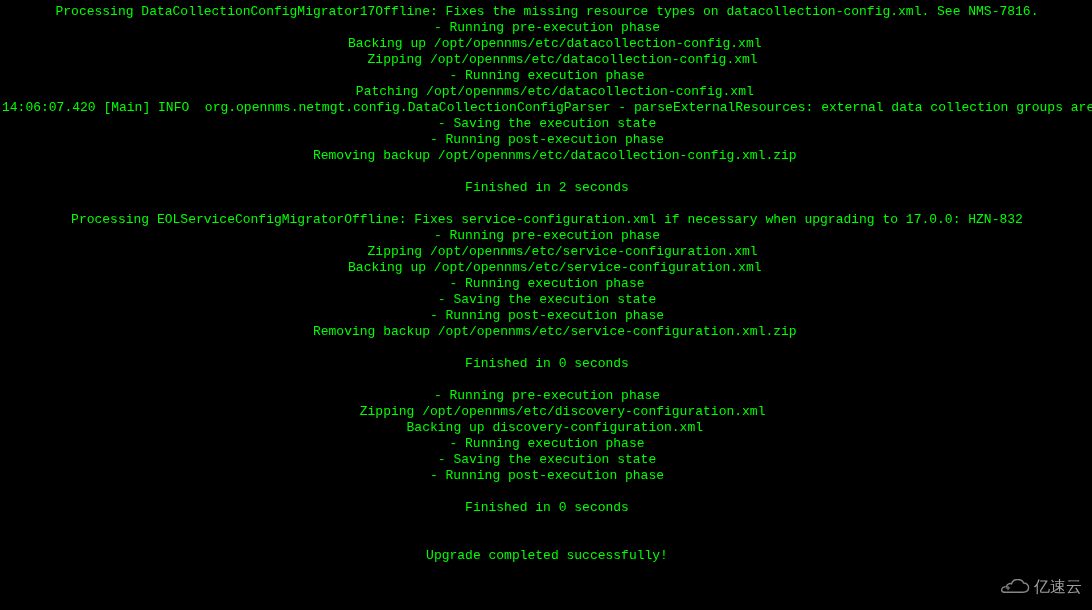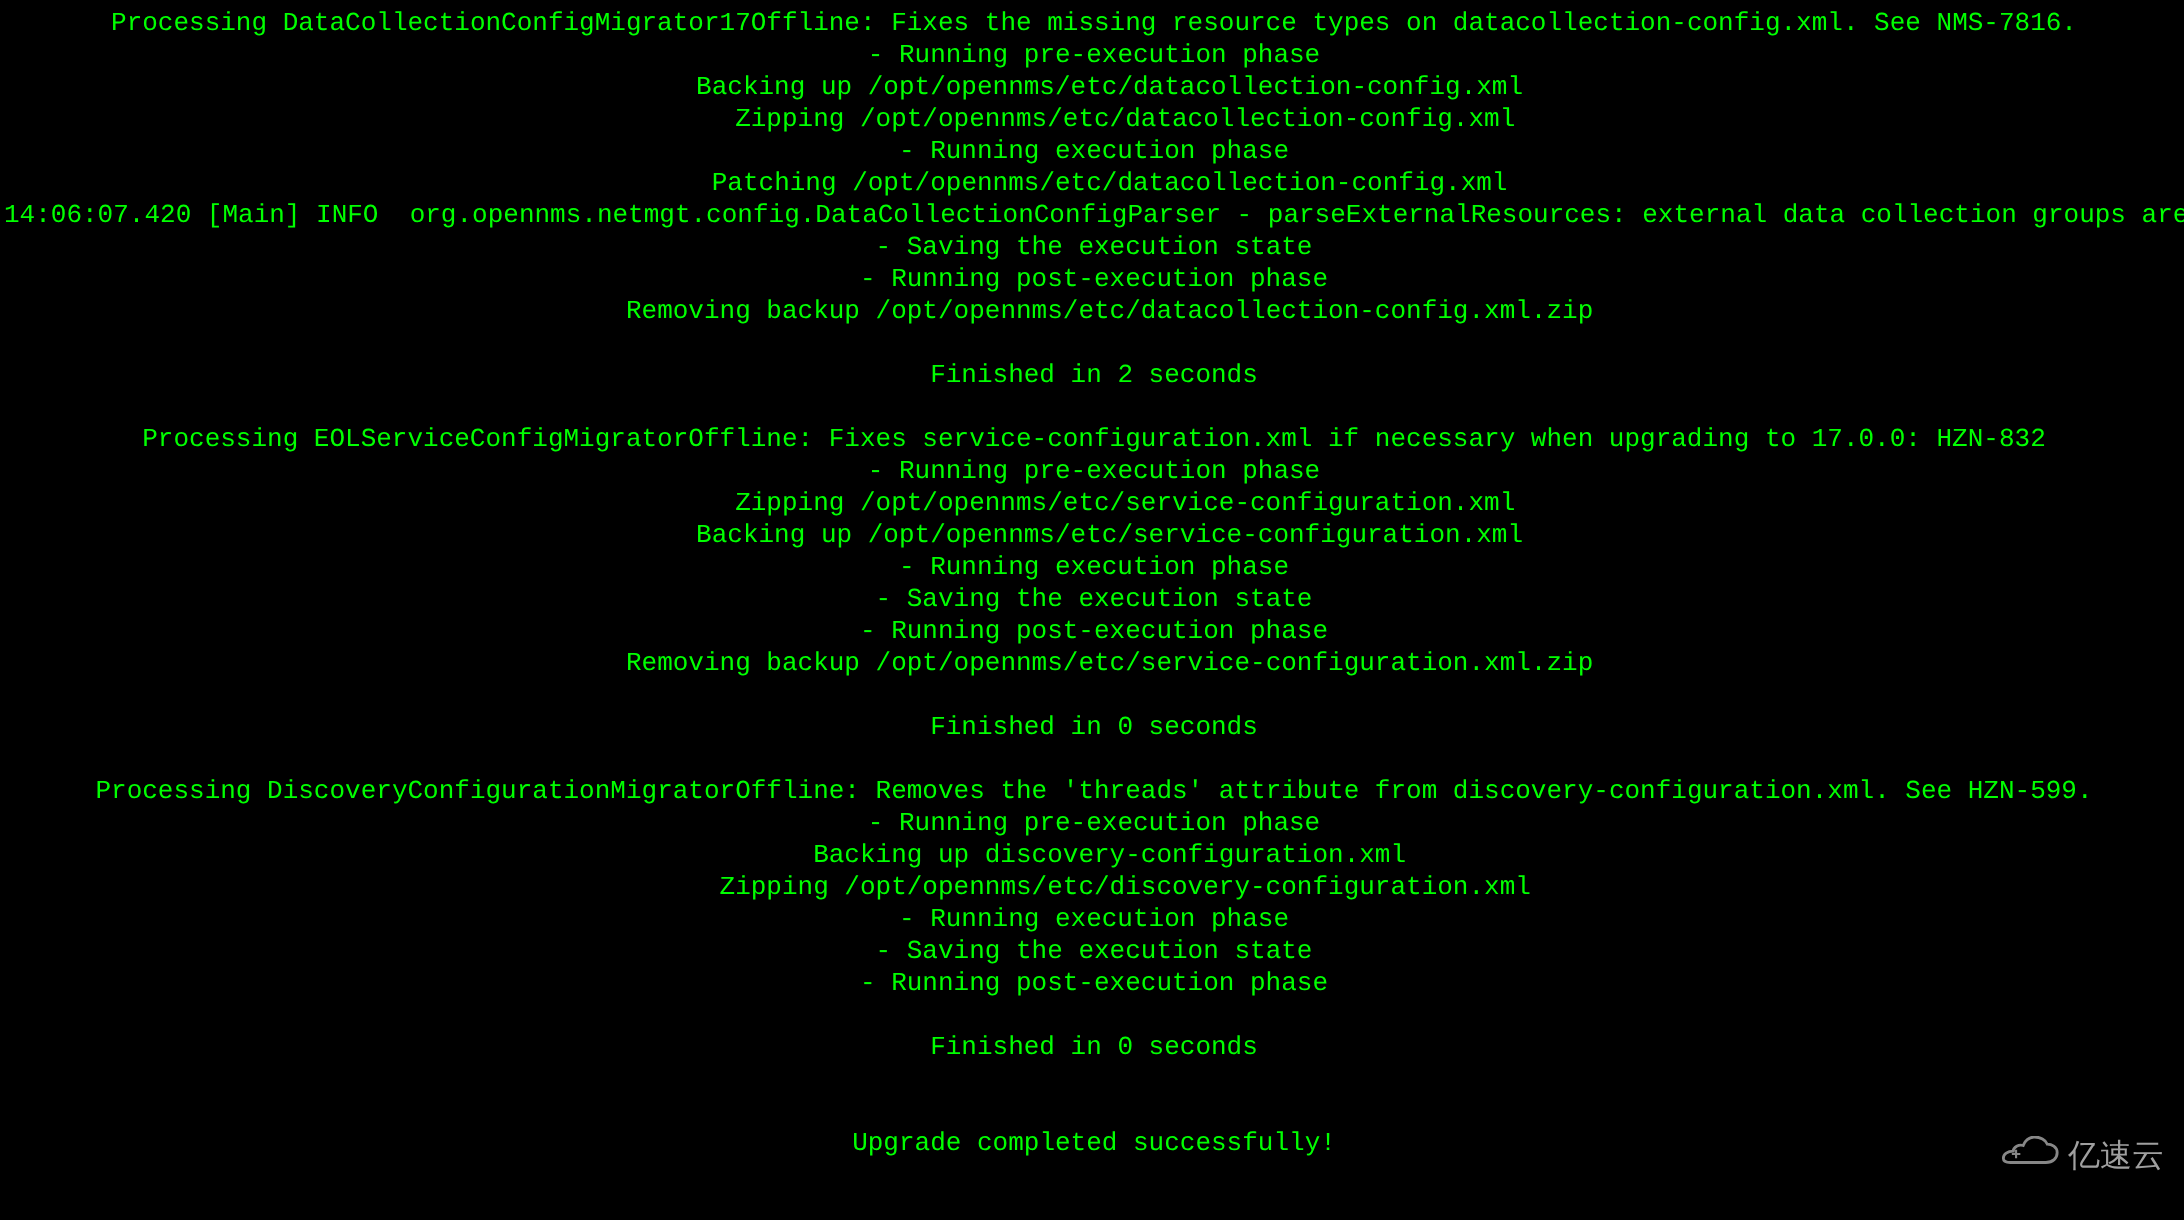--- a/index.html
+++ b/index.html
@@ -19,24 +19,23 @@
       overflow: hidden;
       position: relative;
       white-space: nowrap;
     }
     .terminal-line {
       white-space: pre;
       text-align: center;
     }
     .watermark {
       position: absolute;
-      bottom: 20px;
+      bottom: 10px;
       right: 10px;
       display: flex;
-      align-items: center;
       gap: 4px;
       color: #bbbbbb;
       font-family: Arial, sans-serif;
       font-size: 16px;
       opacity: 0.85;
     }
     .watermark svg {
       width: 34px;
       height: 18px;
       opacity: 0.85;
@@ -63,24 +62,23 @@
     <div class="terminal-line">- Running pre-execution phase</div>
     <div class="terminal-line">    Zipping /opt/opennms/etc/service-configuration.xml</div>
     <div class="terminal-line">  Backing up /opt/opennms/etc/service-configuration.xml</div>
     <div class="terminal-line">- Running execution phase</div>
     <div class="terminal-line">- Saving the execution state</div>
     <div class="terminal-line">- Running post-execution phase</div>
     <div class="terminal-line">  Removing backup /opt/opennms/etc/service-configuration.xml.zip</div>
     <div class="terminal-line">&nbsp;</div>
     <div class="terminal-line">Finished in 0 seconds</div>
     <div class="terminal-line">&nbsp;</div>
-    <div class="terminal-line">Processing DiscoveryConfigurationMigratorOffline: Removes the 'threads' attribute from discovery-configuration.xml. See HZN-599.</div>
     <div class="terminal-line">- Running pre-execution phase</div>
+    <div class="terminal-line">    Zipping /opt/opennms/etc/discovery-configuration.xml</div>
     <div class="terminal-line">  Backing up discovery-configuration.xml</div>
-    <div class="terminal-line">    Zipping /opt/opennms/etc/discovery-configuration.xml</div>
     <div class="terminal-line">- Running execution phase</div>
     <div class="terminal-line">- Saving the execution state</div>
     <div class="terminal-line">- Running post-execution phase</div>
     <div class="terminal-line">&nbsp;</div>
     <div class="terminal-line">Finished in 0 seconds</div>
     <div class="terminal-line">&nbsp;</div>
     <div class="terminal-line">&nbsp;</div>
     <div class="terminal-line">Upgrade completed successfully!</div>
   </div>
 

